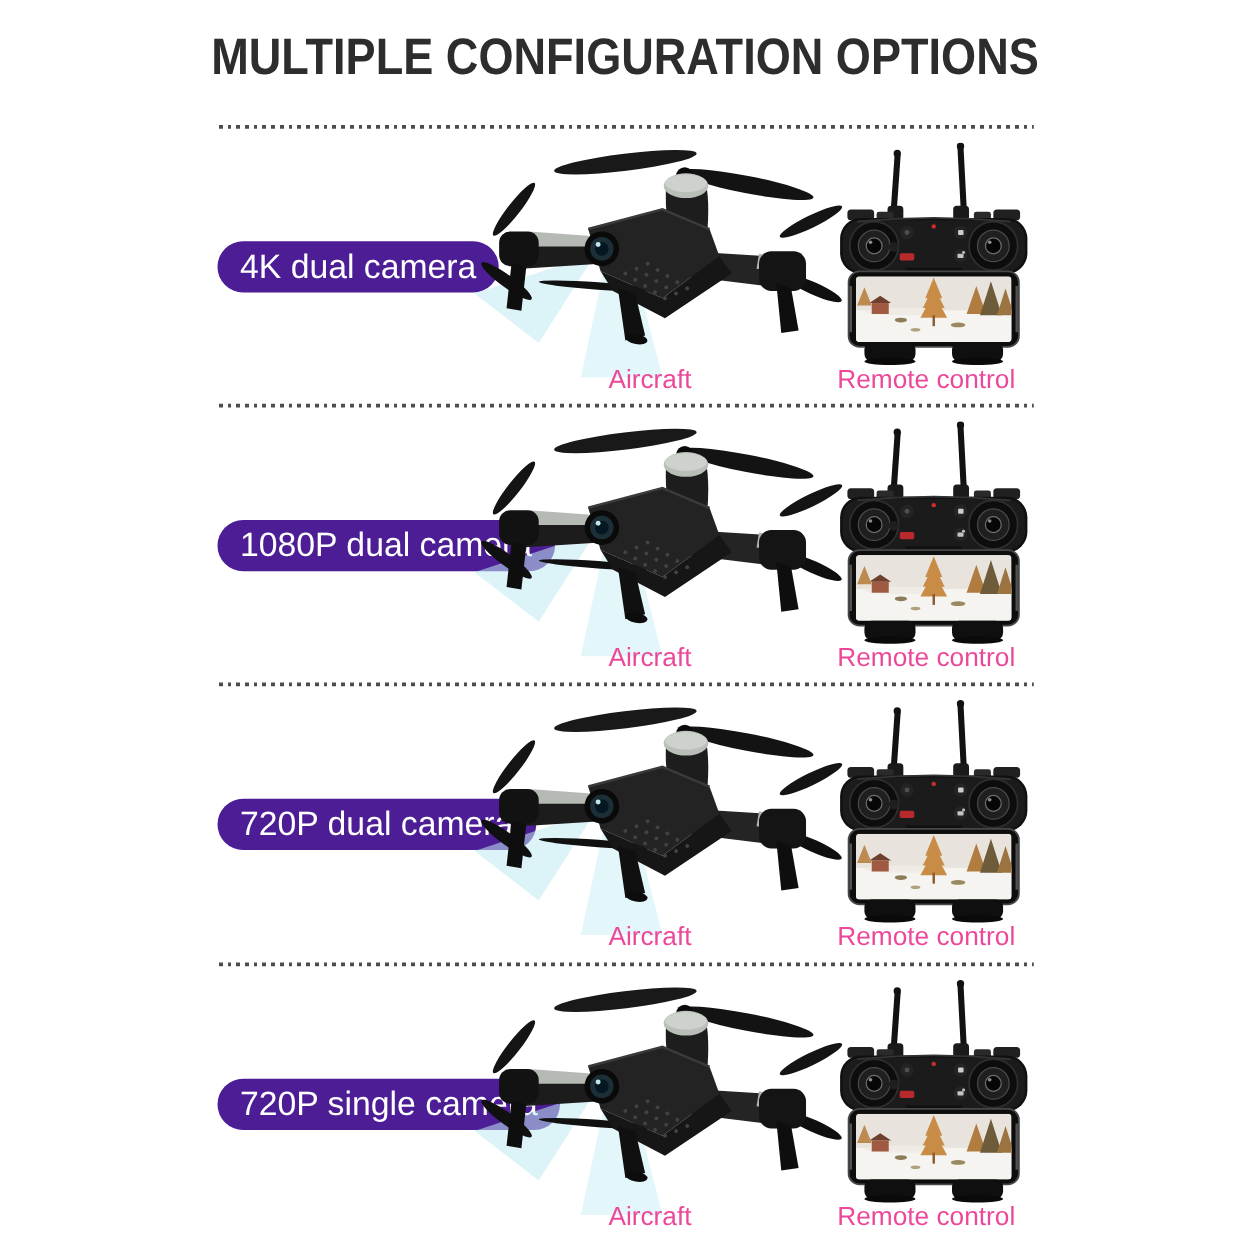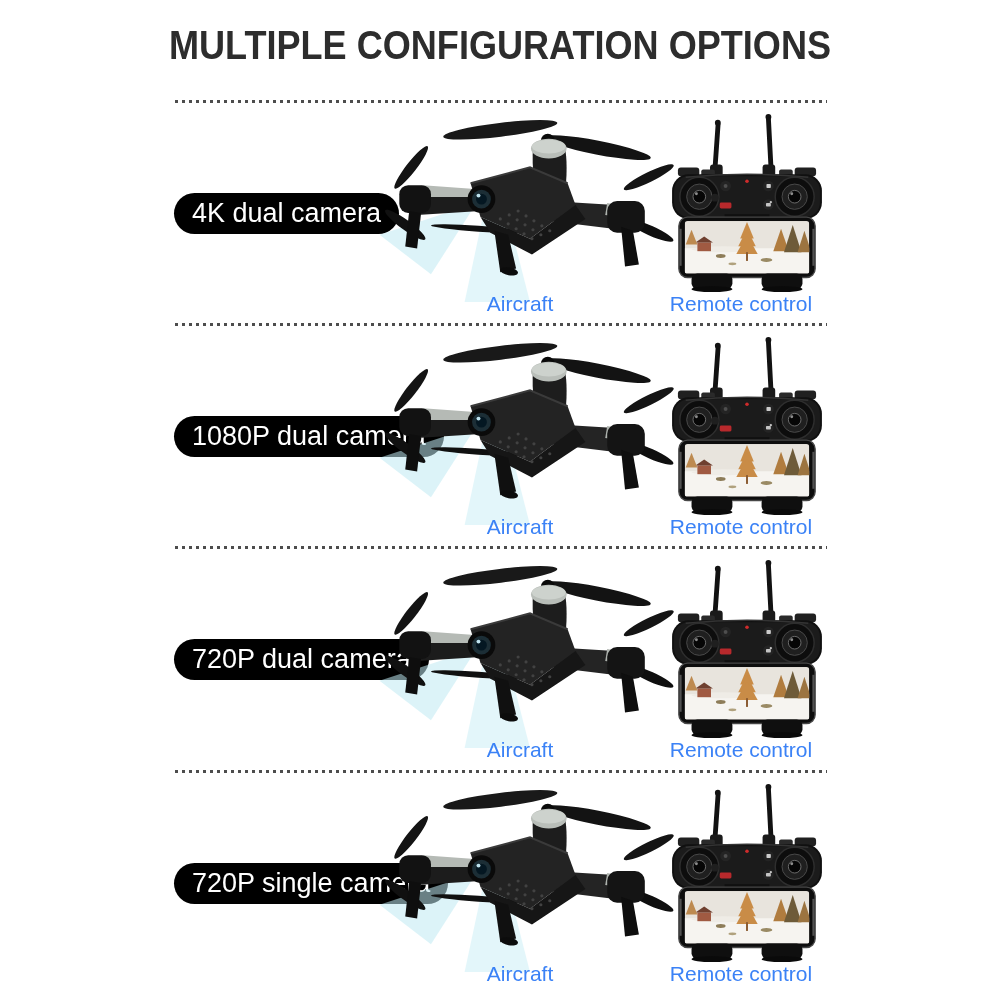--- a/index.html
+++ b/index.html
@@ -17,27 +17,27 @@
   .row-1{top:100px;}
   .row-2{top:323px;}
   .row-3{top:546px;}
   .row-4{top:770px;}
   .divider{
     position:absolute;left:175px;top:0;width:652px;height:3px;
     background-image:repeating-linear-gradient(90deg,#4d4d4d 0 3px,transparent 3px 7px);
   }
   .badge{
     position:absolute;left:174px;top:93px;height:41px;line-height:41px;
-    padding:0 18px;border-radius:21px;background:#000000;color:#ffffff;
+    padding:0 18px;border-radius:21px;background:#4c1d95;color:#ffffff;
     font-size:27px;font-weight:400;white-space:nowrap;display:inline-block;
   }
   .drone{position:absolute;left:378px;top:8px;width:300px;height:198px;}
   .remote{position:absolute;left:662px;top:14px;width:170px;height:180px;}
   .cap{
-    position:absolute;top:192px;font-size:21px;color:#3b82f6;text-align:center;
+    position:absolute;top:192px;font-size:21px;color:#ec4899;text-align:center;
     white-space:nowrap;
   }
   .cap-aircraft{left:440px;width:160px;}
   .cap-remote{left:648px;width:186px;}
   .defs-svg{position:absolute;width:0;height:0;overflow:hidden;}
 </style>
 </head>
 <body>
 
 <svg class="defs-svg" aria-hidden="true">

